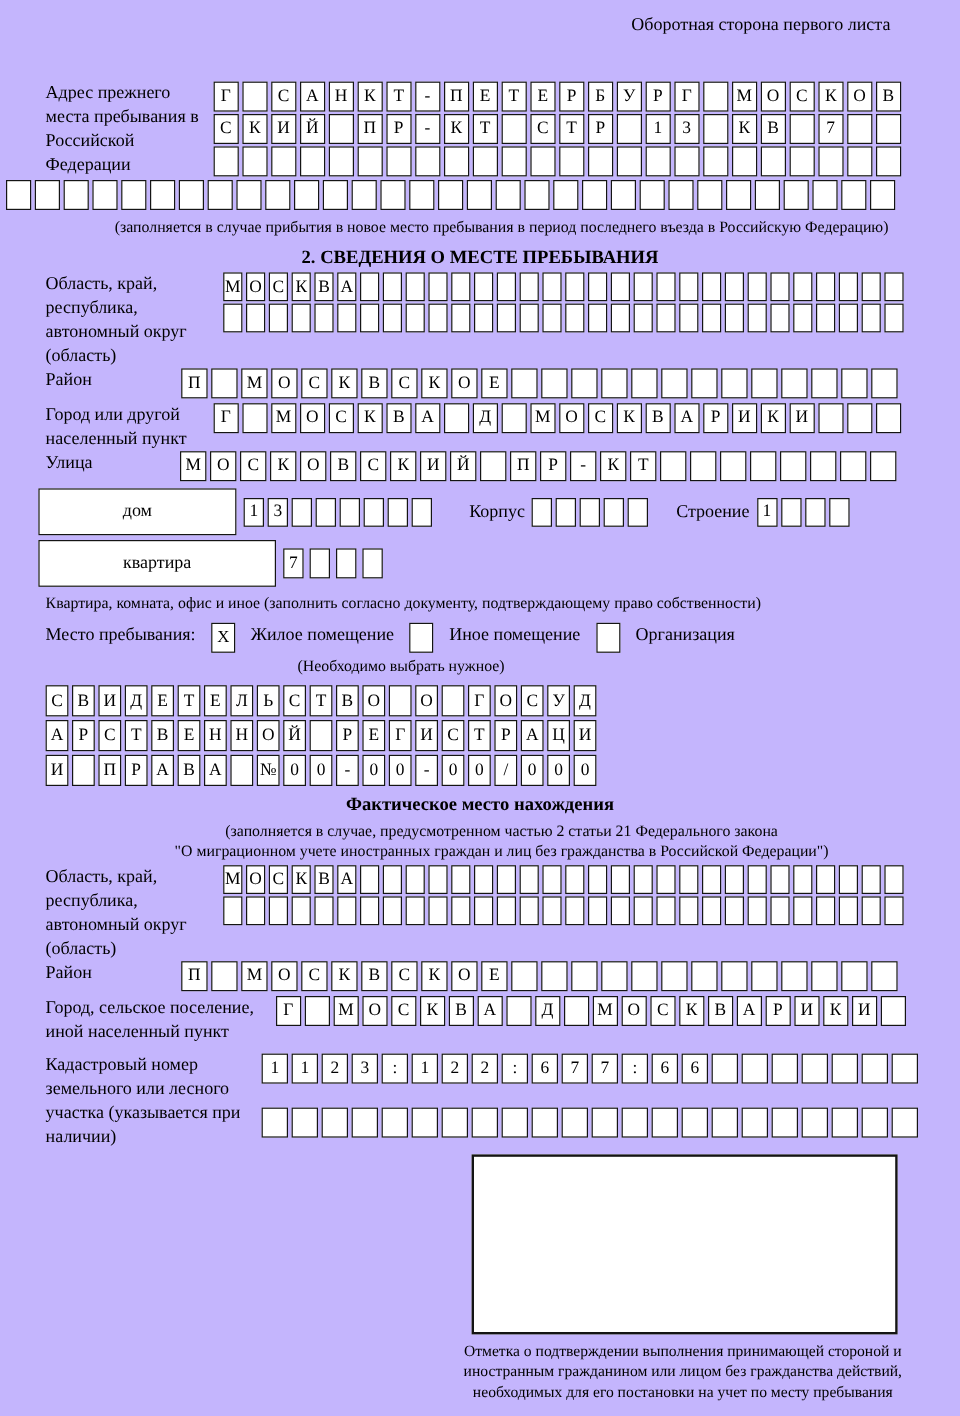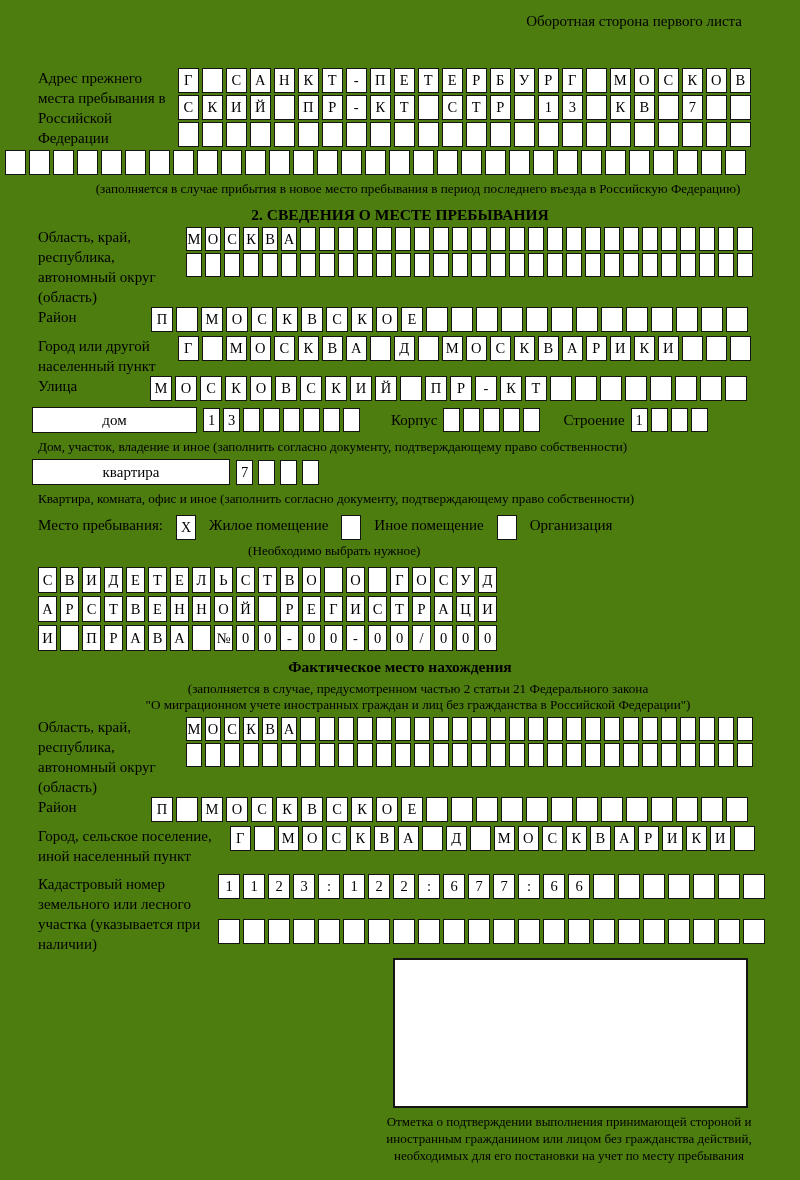--- a/index.html
+++ b/index.html
@@ -1,17 +1,17 @@
 <!DOCTYPE html>
 <html lang="ru"><head>
 <meta charset="utf-8">
 <style>
   html,body{margin:0;padding:0;background:#fff;color:#000;}
   body{font-family:"Liberation Serif","DejaVu Serif",serif;}
-  .page{width:800px;height:1180px;overflow:hidden;position:relative;background:#4d7c0f;}
+  .page{width:800px;height:1180px;overflow:hidden;position:relative;background:#c4b5fd;}
   .top-note{padding:12px 58px 0 0;text-align:right;font-size:15px;line-height:18px;}
   .frow{display:flex;align-items:flex-start;column-gap:8px;}
   .ml38{margin-left:38px;}
   .flabel{font-size:15px;line-height:20px;flex-shrink:0;}
   .lw104{width:104px;} .lw105{width:105px;} .lw132{width:132px;} .lw140{width:140px;}
   .lw172{width:172px;} .lw180{width:184px;} .lw238{width:238px;}
   .cellcol{display:flex;flex-direction:column;row-gap:2px;}
   .cells{white-space:nowrap;line-height:0;}
   .cell{display:inline-flex;align-items:center;justify-content:center;
         border:1.5px solid #141414;box-sizing:border-box;background:#fff;
@@ -19,21 +19,21 @@
   .cs24 .cell{width:20.5px;height:25px;margin-right:3.5px;}
   .cs19 .cell{width:16px;height:24px;margin-right:3px;}
   .cs25 .cell{width:22px;height:25px;margin-right:3px;}
   .cs22 .cell{width:19px;height:26px;margin-right:3px;}
   .csh .cell{width:17px;height:24px;margin-right:3px;}
   .csa .cell{width:17px;height:25px;margin-right:5px;}
   .fullrow{margin-left:5px;margin-top:2px;}
   .fnote{font-size:13.2px;line-height:16px;}
   .center{text-align:center;padding-left:36px;}
   .sec-title{font-weight:bold;font-size:15.5px;line-height:20px;text-align:center;}
-  .wide-box{border:1.5px solid #141414;box-sizing:border-box;height:26px;
+  .wide-box{border:1.5px solid #141414;box-sizing:border-box;height:39px;
             display:inline-flex;align-items:center;justify-content:center;
             font-size:15px;flex-shrink:0;background:#fff;}
   .dom-box{width:165px;} .kv-box{width:198px;}
   .inline-row{display:flex;align-items:center;}
   .inline-label{font-size:15px;line-height:20px;white-space:nowrap;}
   .chk{display:inline-flex;align-items:center;justify-content:center;
        width:20px;height:25px;border:1.5px solid #141414;box-sizing:border-box;
        font-size:14px;background:#fff;flex-shrink:0;}
   .stay-row{display:flex;margin-left:38px;column-gap:13px;margin-top:8px;}
   .stay-note{margin-left:248px;margin-top:3px;}
@@ -88,21 +88,20 @@
   </div>
 
   <div class="inline-row mt6" style="margin-left:32px;column-gap:6px;">
     <div class="wide-box dom-box">дом</div>
     <div class="cells csh"><span class="cell">1</span><span class="cell">3</span><span class="cell"></span><span class="cell"></span><span class="cell"></span><span class="cell"></span><span class="cell"></span><span class="cell"></span></div>
     <span class="inline-label" style="margin-left:22px;">Корпус</span>
     <div class="cells csh"><span class="cell"></span><span class="cell"></span><span class="cell"></span><span class="cell"></span><span class="cell"></span></div>
     <span class="inline-label" style="margin-left:14px;">Строение</span>
     <div class="cells csh"><span class="cell">1</span><span class="cell"></span><span class="cell"></span><span class="cell"></span></div>
   </div>
-  <div class="fnote ml38 mt6">Дом, участок, владение и иное (заполнить согласно документу, подтверждающему право собственности)</div>
 
   <div class="inline-row mt4" style="margin-left:32px;column-gap:6px;">
     <div class="wide-box kv-box">квартира</div>
     <div class="cells csa"><span class="cell">7</span><span class="cell"></span><span class="cell"></span><span class="cell"></span></div>
   </div>
   <div class="fnote ml38 mt6">Квартира, комната, офис и иное (заполнить согласно документу, подтверждающему право собственности)</div>
 
   <div class="stay-row">
     <span class="inline-label">Место пребывания:</span>
     <span class="chk">X</span>

